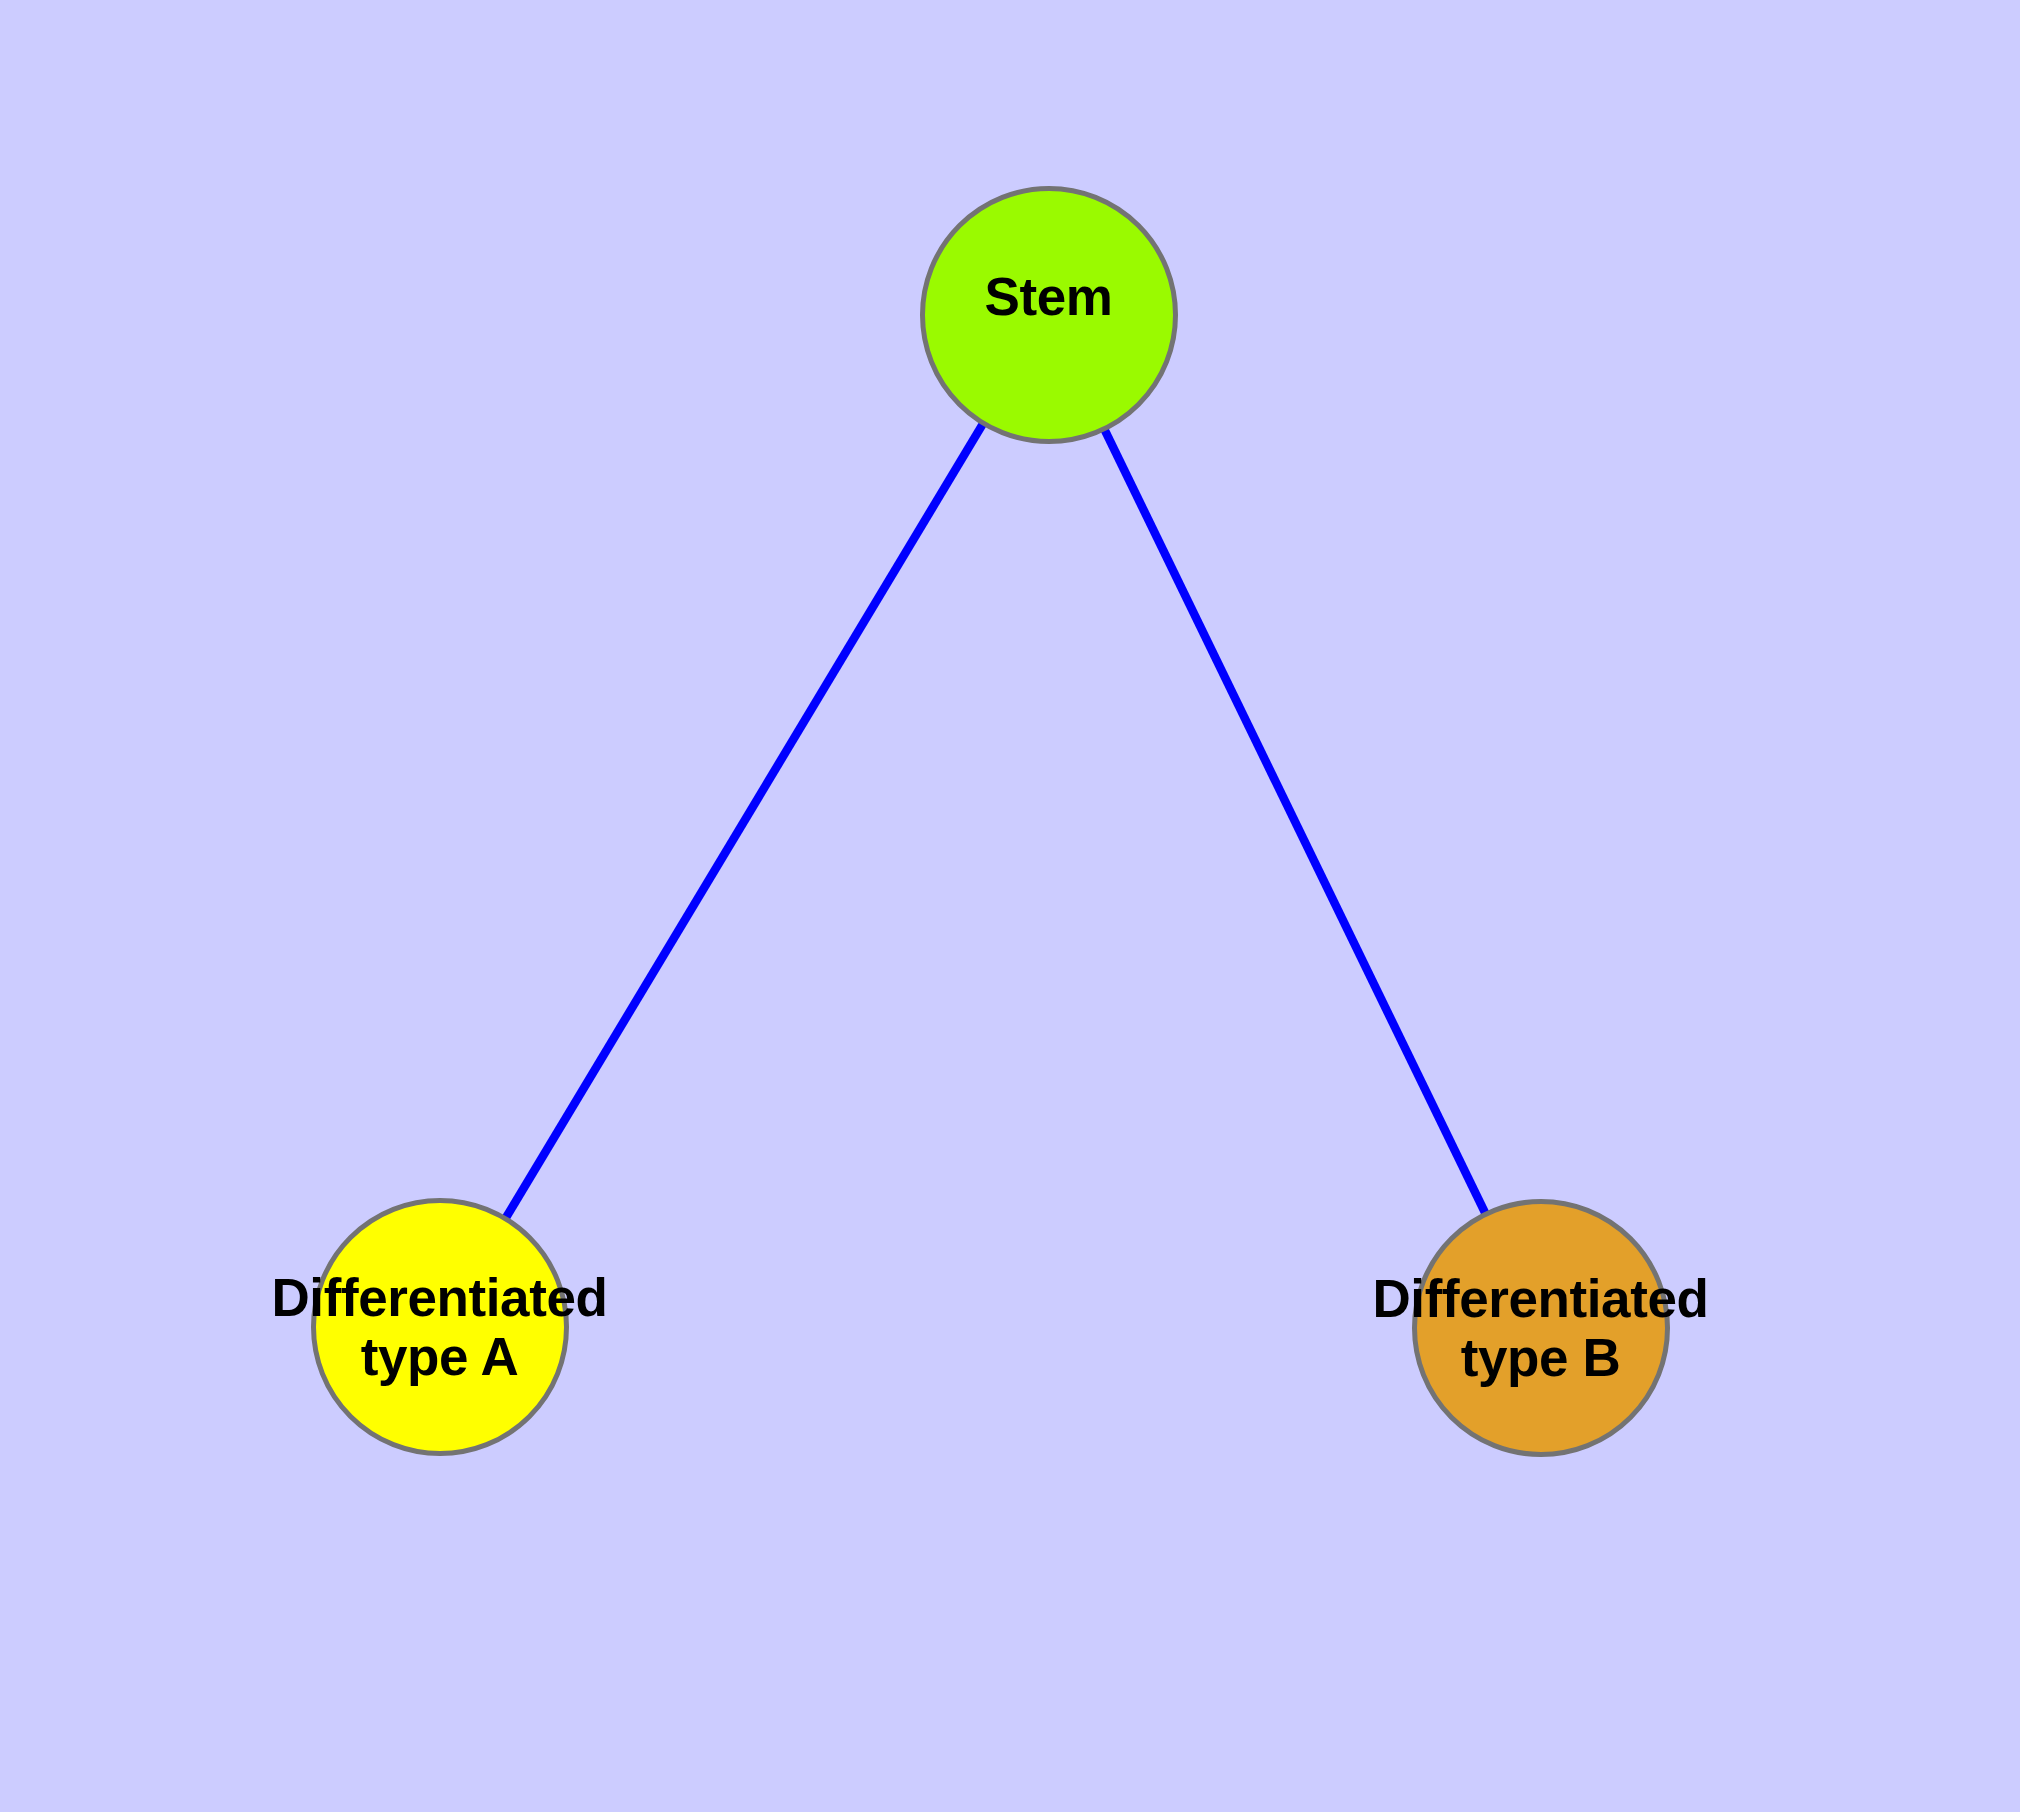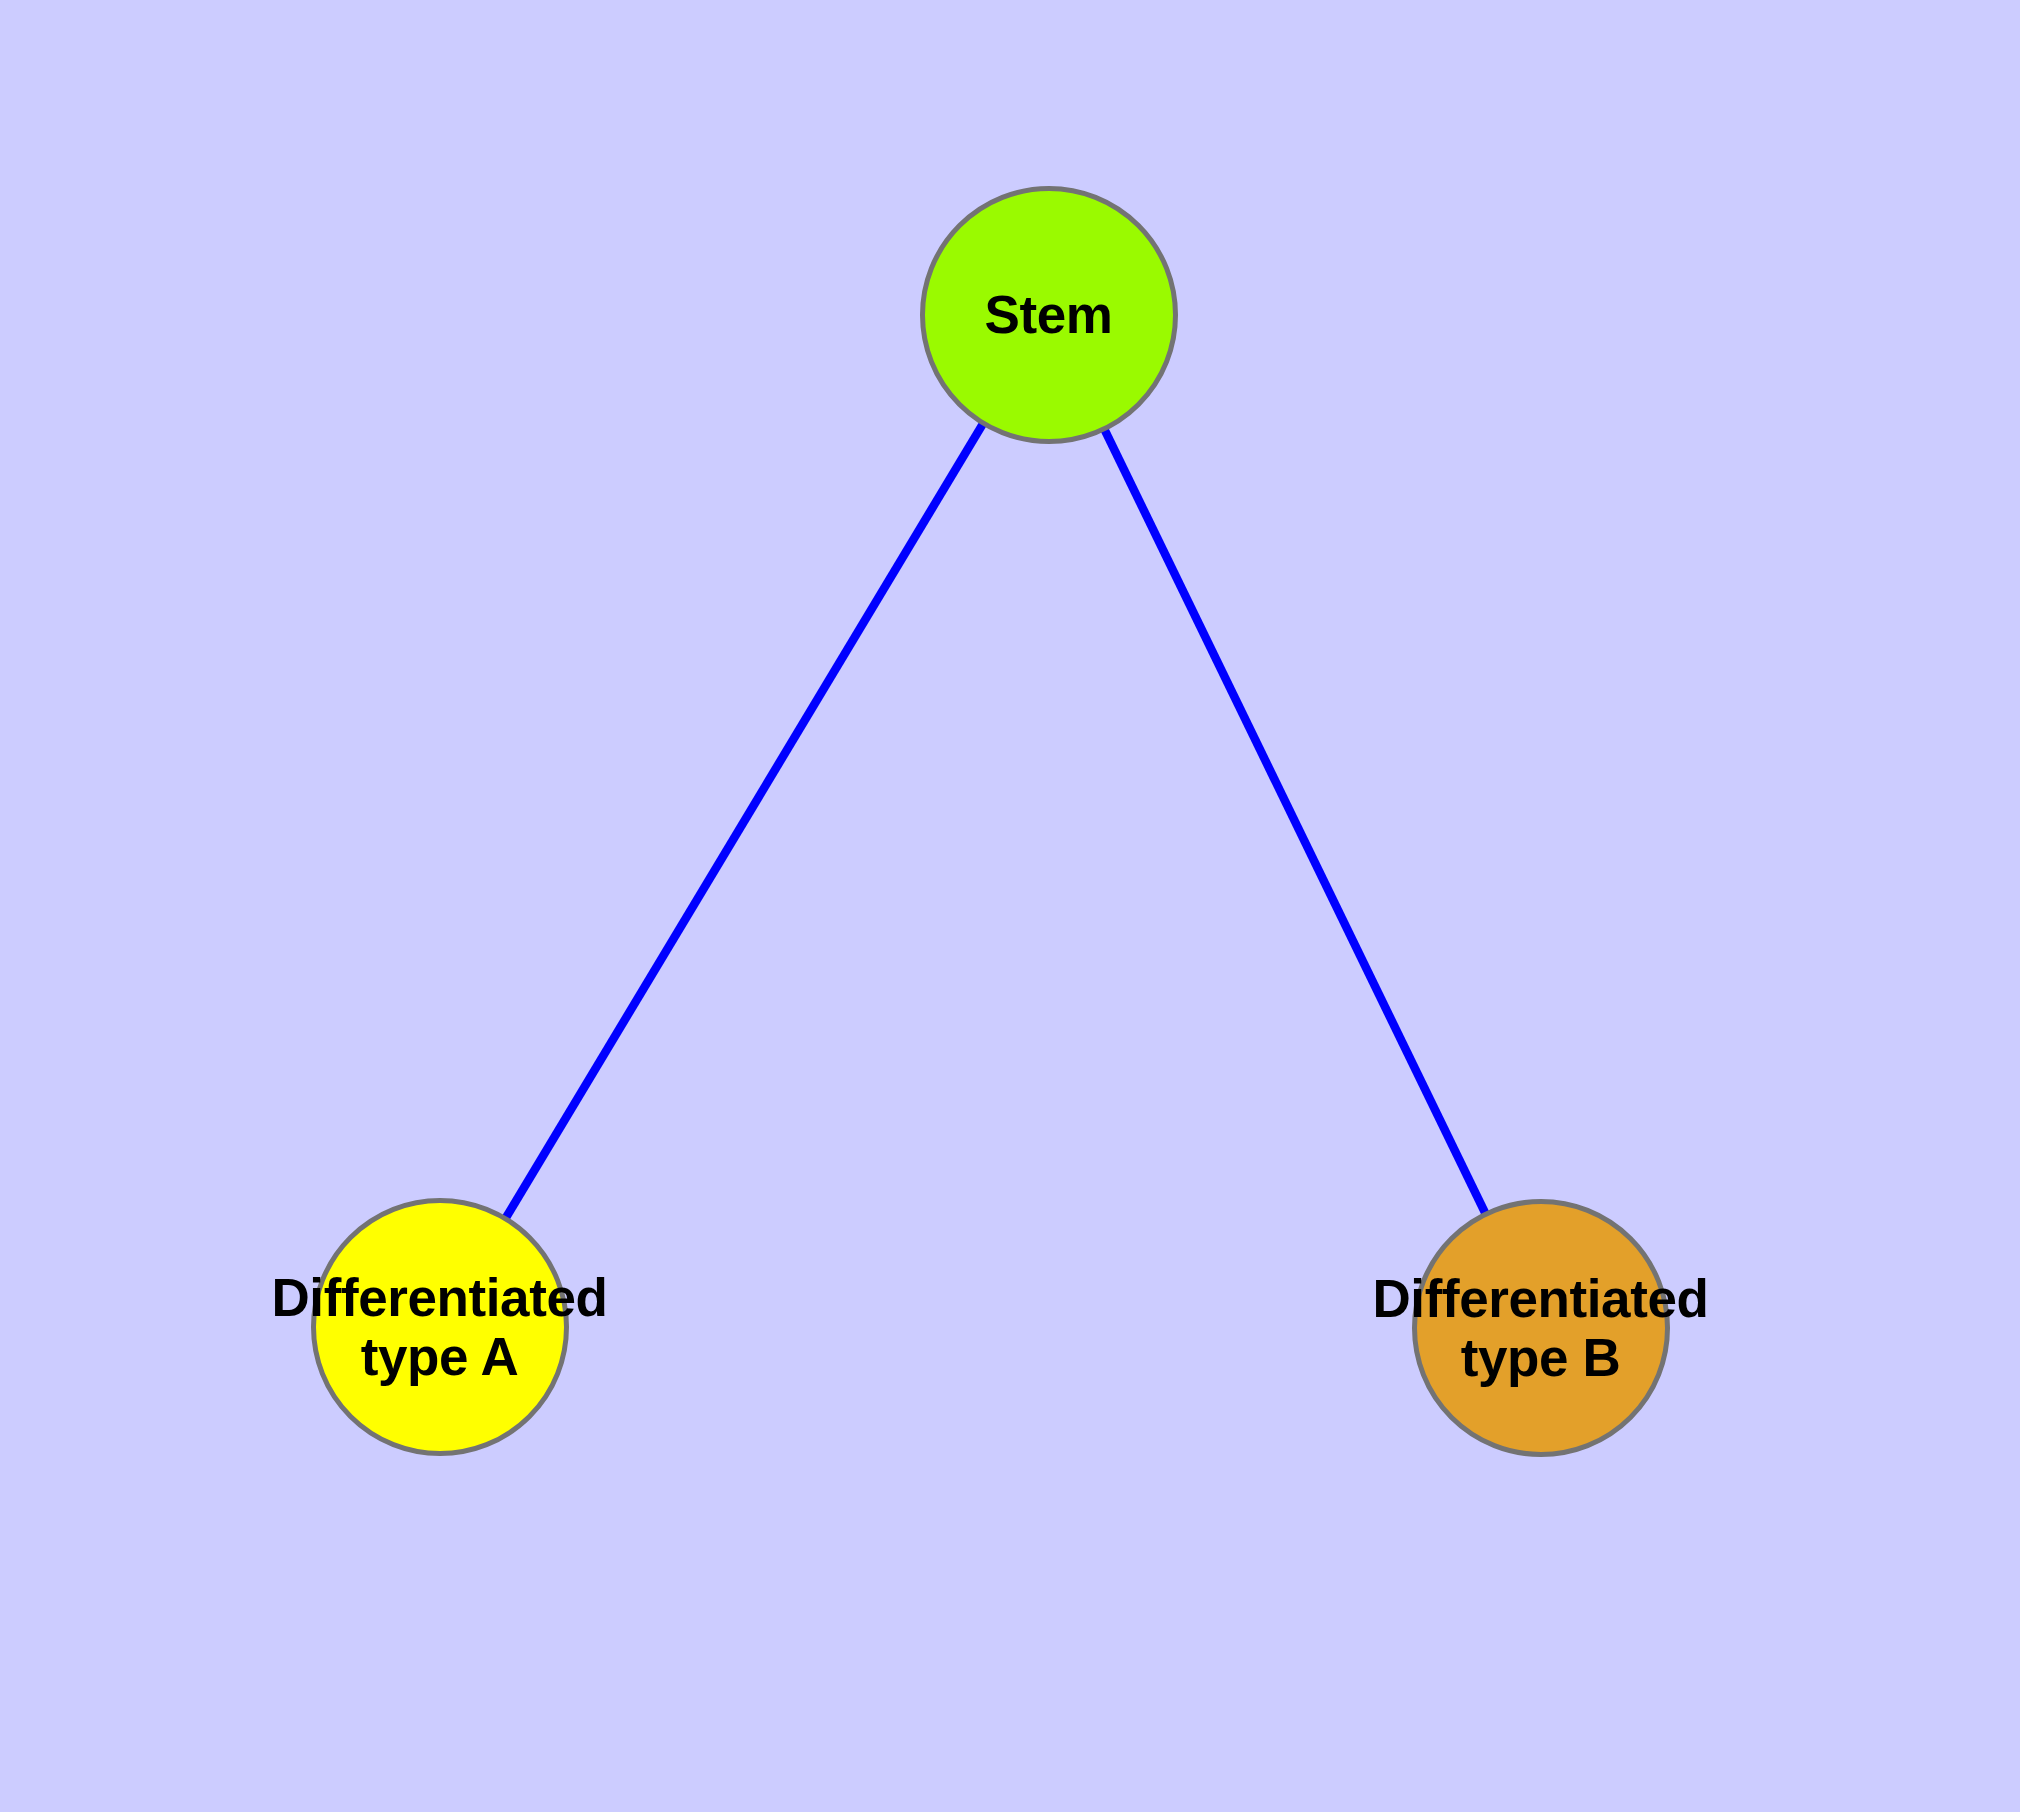--- a/index.html
+++ b/index.html
@@ -44,21 +44,21 @@
 <body>
 
 <div id="canvas" style="width: 2021px; height: 1812px; background: rgb(204, 204, 255);">
 
   <svg id="edge-layer" viewBox="0 0 2384 2138" xmlns="http://www.w3.org/2000/svg" style="width: 2021px; height: 1812px;">
       <line x1="1159.7465370547607" y1="499.5764459882467" x2="596.2534629452394" y2="1437.4235540117534" stroke="#0000ff" stroke-width="10"></line>
       <line x1="1302.5434180758152" y1="505.9224234400602" x2="1752.4565819241848" y2="1432.0775765599399" stroke="#0000ff" stroke-width="10"></line>
     </svg>
 
   <div class="node" title="Stem" style="left: 920px; top: 186px; width: 258px; height: 258px; background: rgb(154, 250, 0); border-color: rgb(115, 115, 115); border-width: 5.1px;"></div>
-  <div class="node-label" style="font-size: 53px; color: rgb(0, 0, 0); width: 1017px; left: 540px; top: 285px;">Stem</div>
+  <div class="node-label" style="font-size: 53px; color: rgb(0, 0, 0); width: 1017px; left: 540px; top: 267px;">Stem</div>
 
   <div class="node" title="Differentiated type A" style="left: 311px; top: 1198px; width: 258px; height: 258px; background: rgb(255, 255, 0); border-color: rgb(115, 115, 115); border-width: 5.1px;"></div>
   <div class="node-label" style="font-size: 53px; color: rgb(0, 0, 0); width: 1017px; left: -69px; top: 1268px;">Differentiated
 type A</div>
 
   <div class="node" title="Differentiated type B" style="left: 1412px; top: 1199px; width: 258px; height: 258px; background: rgb(227, 160, 42); border-color: rgb(115, 115, 115); border-width: 5.1px;"></div>
   <div class="node-label" style="font-size: 53px; color: rgb(0, 0, 0); width: 1017px; left: 1032px; top: 1269px;">Differentiated
 type B</div>
 
 </div>

